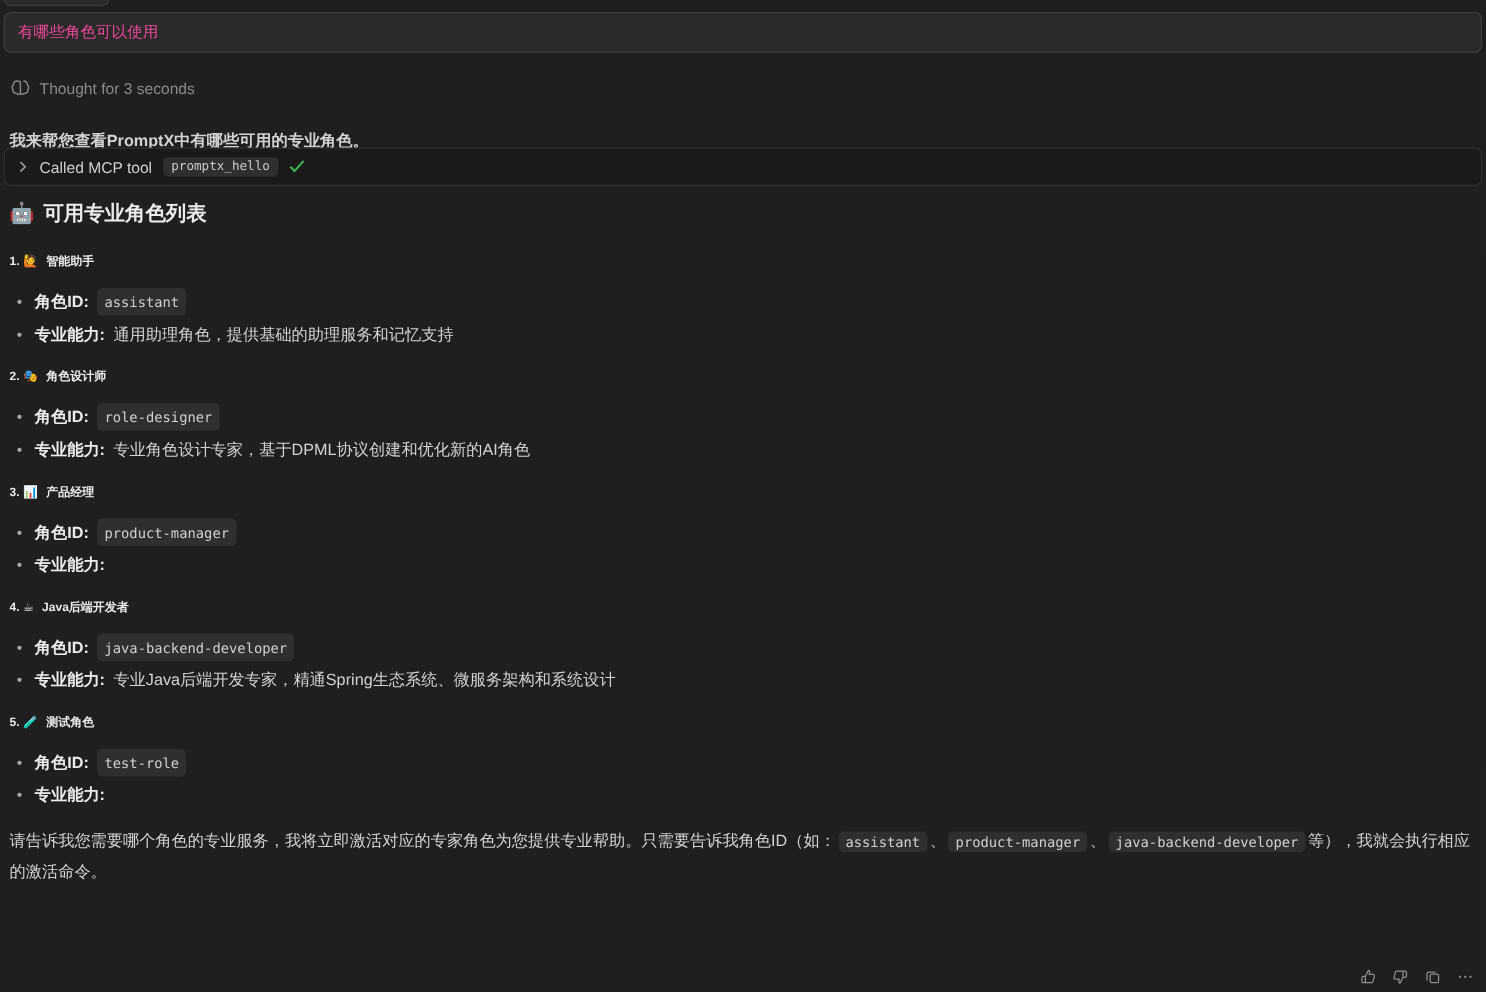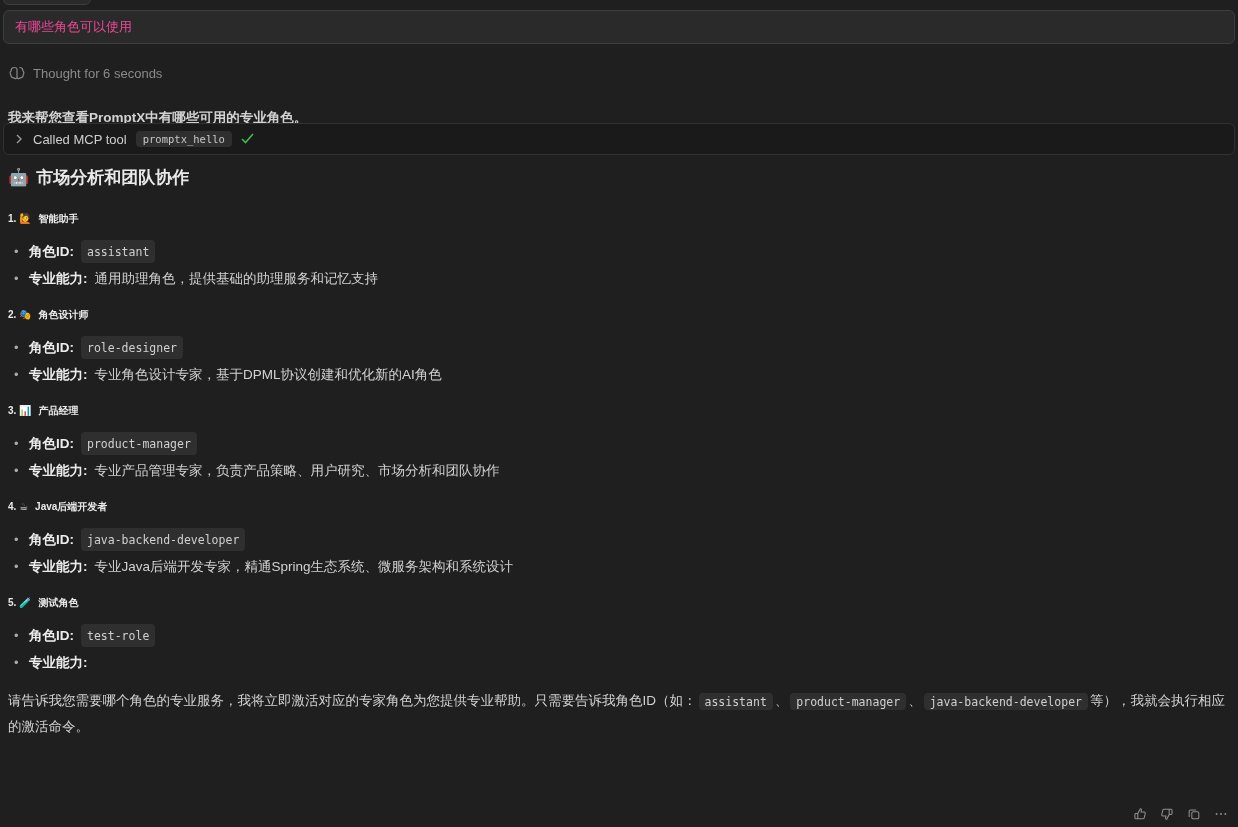--- a/index.html
+++ b/index.html
@@ -87,21 +87,21 @@
   <span>有哪些角色可以使用</span>
 </div>
 
 <div class="thought-row">
   <span>
     <svg width="16" height="14" viewBox="0 0 16 14" fill="none" stroke="#8a8a8a" stroke-width="1.2">
       <path d="M5.5 1.5 C3.2 1.5 2 3 2.2 4.8 C1 5.5 0.8 7.5 1.8 8.6 C1.5 10.5 3 12 5 11.8 C5.8 13 7.6 12.8 8 11.8 L8 3 C7.8 1.8 6.8 1.5 5.5 1.5 Z"></path>
       <path d="M10.5 1.5 C12.8 1.5 14 3 13.8 4.8 C15 5.5 15.2 7.5 14.2 8.6 C14.5 10.5 13 12 11 11.8 C10.2 13 8.4 12.8 8 11.8"></path>
     </svg>
   </span>
-  <span>Thought for 6 seconds</span>
+  <span>Thought for 3 seconds</span>
 </div>
 
 <p class="intro-p">我来帮您查看PromptX中有哪些可用的专业角色。</p>
 
 <div class="mcp-box">
   <span>
     <svg width="10" height="10" viewBox="0 0 10 10" fill="none" stroke="#9a9a9a" stroke-width="1.4">
       <polyline points="3,1 7,5 3,9"></polyline>
     </svg>
   </span>
@@ -109,21 +109,21 @@
   <span class="mcp-badge">promptx_hello</span>
   <span>
     <svg width="13" height="11" viewBox="0 0 13 11" fill="none" stroke="#3fb950" stroke-width="1.6">
       <polyline points="1,6 4.5,9.5 12,1"></polyline>
     </svg>
   </span>
 </div>
 
 <div class="content">
 
-  <h2 class="sec"><span class="emoji">🤖</span><span>市场分析和团队协作</span></h2>
+  <h2 class="sec"><span class="emoji">🤖</span><span>可用专业角色列表</span></h2>
 
   <h3 class="role-h"><span>1.</span> <span class="emoji">🙋</span><span>智能助手</span></h3>
   <ul class="props">
     <li>
         <span class="dot">•</span>
         <span class="blabel">角色ID:</span>
         <span class="code">assistant</span>
       </li>
     <li>
         <span class="dot">•</span>
@@ -149,21 +149,20 @@
   <h3 class="role-h"><span>3.</span> <span class="emoji">📊</span><span>产品经理</span></h3>
   <ul class="props">
     <li>
         <span class="dot">•</span>
         <span class="blabel">角色ID:</span>
         <span class="code">product-manager</span>
       </li>
     <li>
         <span class="dot">•</span>
         <span class="blabel">专业能力:</span>
-        <span>专业产品管理专家，负责产品策略、用户研究、市场分析和团队协作</span>
       </li>
   </ul>
 
   <h3 class="role-h"><span>4.</span> <span class="emoji">☕</span><span>Java后端开发者</span></h3>
   <ul class="props">
     <li>
         <span class="dot">•</span>
         <span class="blabel">角色ID:</span>
         <span class="code">java-backend-developer</span>
       </li>

